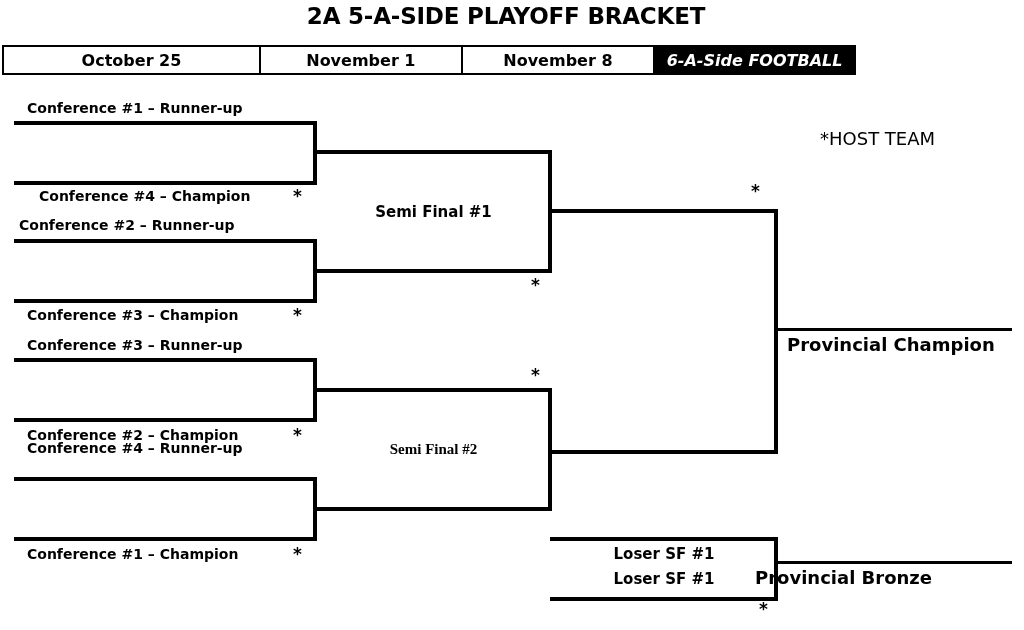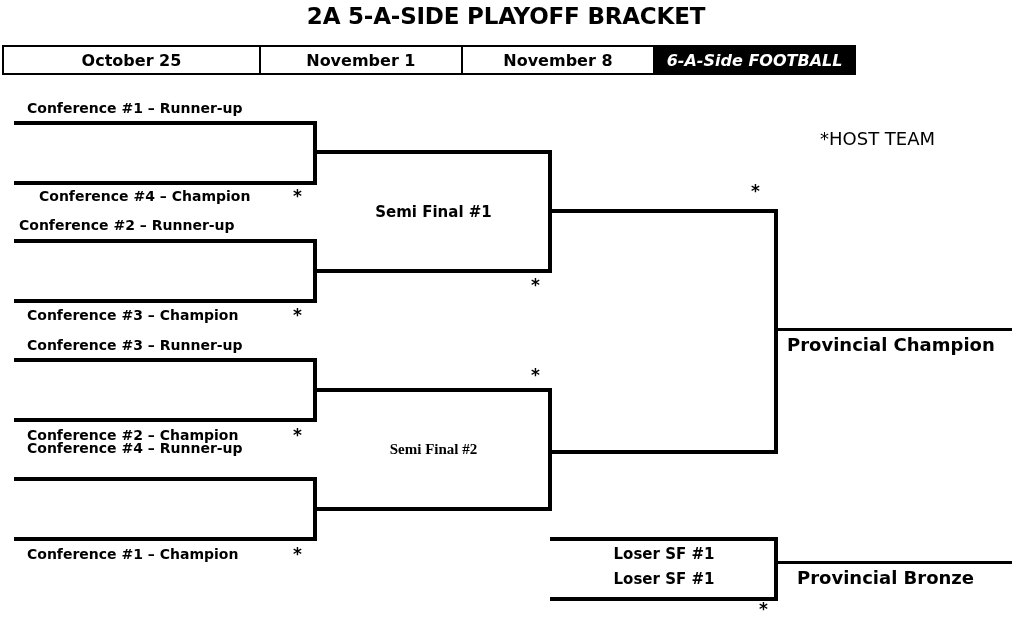--- a/index.html
+++ b/index.html
@@ -183,15 +183,15 @@
   <div class="outcome-label" style="left:787px; top:334px;">Provincial Champion</div>
 
   <div class="hline" style="left:550px; top:537px; width:228px;"></div>
   <div class="vline" style="left:774px; top:537px; height:62px;"></div>
   <div class="hline" style="left:550px; top:597px; width:228px;"></div>
   <div class="match-label" style="left:550px; top:545px; width:228px;">Loser SF #1</div>
   <div class="match-label" style="left:550px; top:570px; width:228px;">Loser SF #1</div>
   <div class="star" style="left:759px; top:601px;">*</div>
 
   <div class="hline thin" style="left:776px; top:561px; width:236px;"></div>
-  <div class="outcome-label" style="left:797px; top:567px;">Provincial Bronze</div>
+  <div class="outcome-label" style="left:755px; top:567px;">Provincial Bronze</div>
 
 </div>
 
 </body></html>

